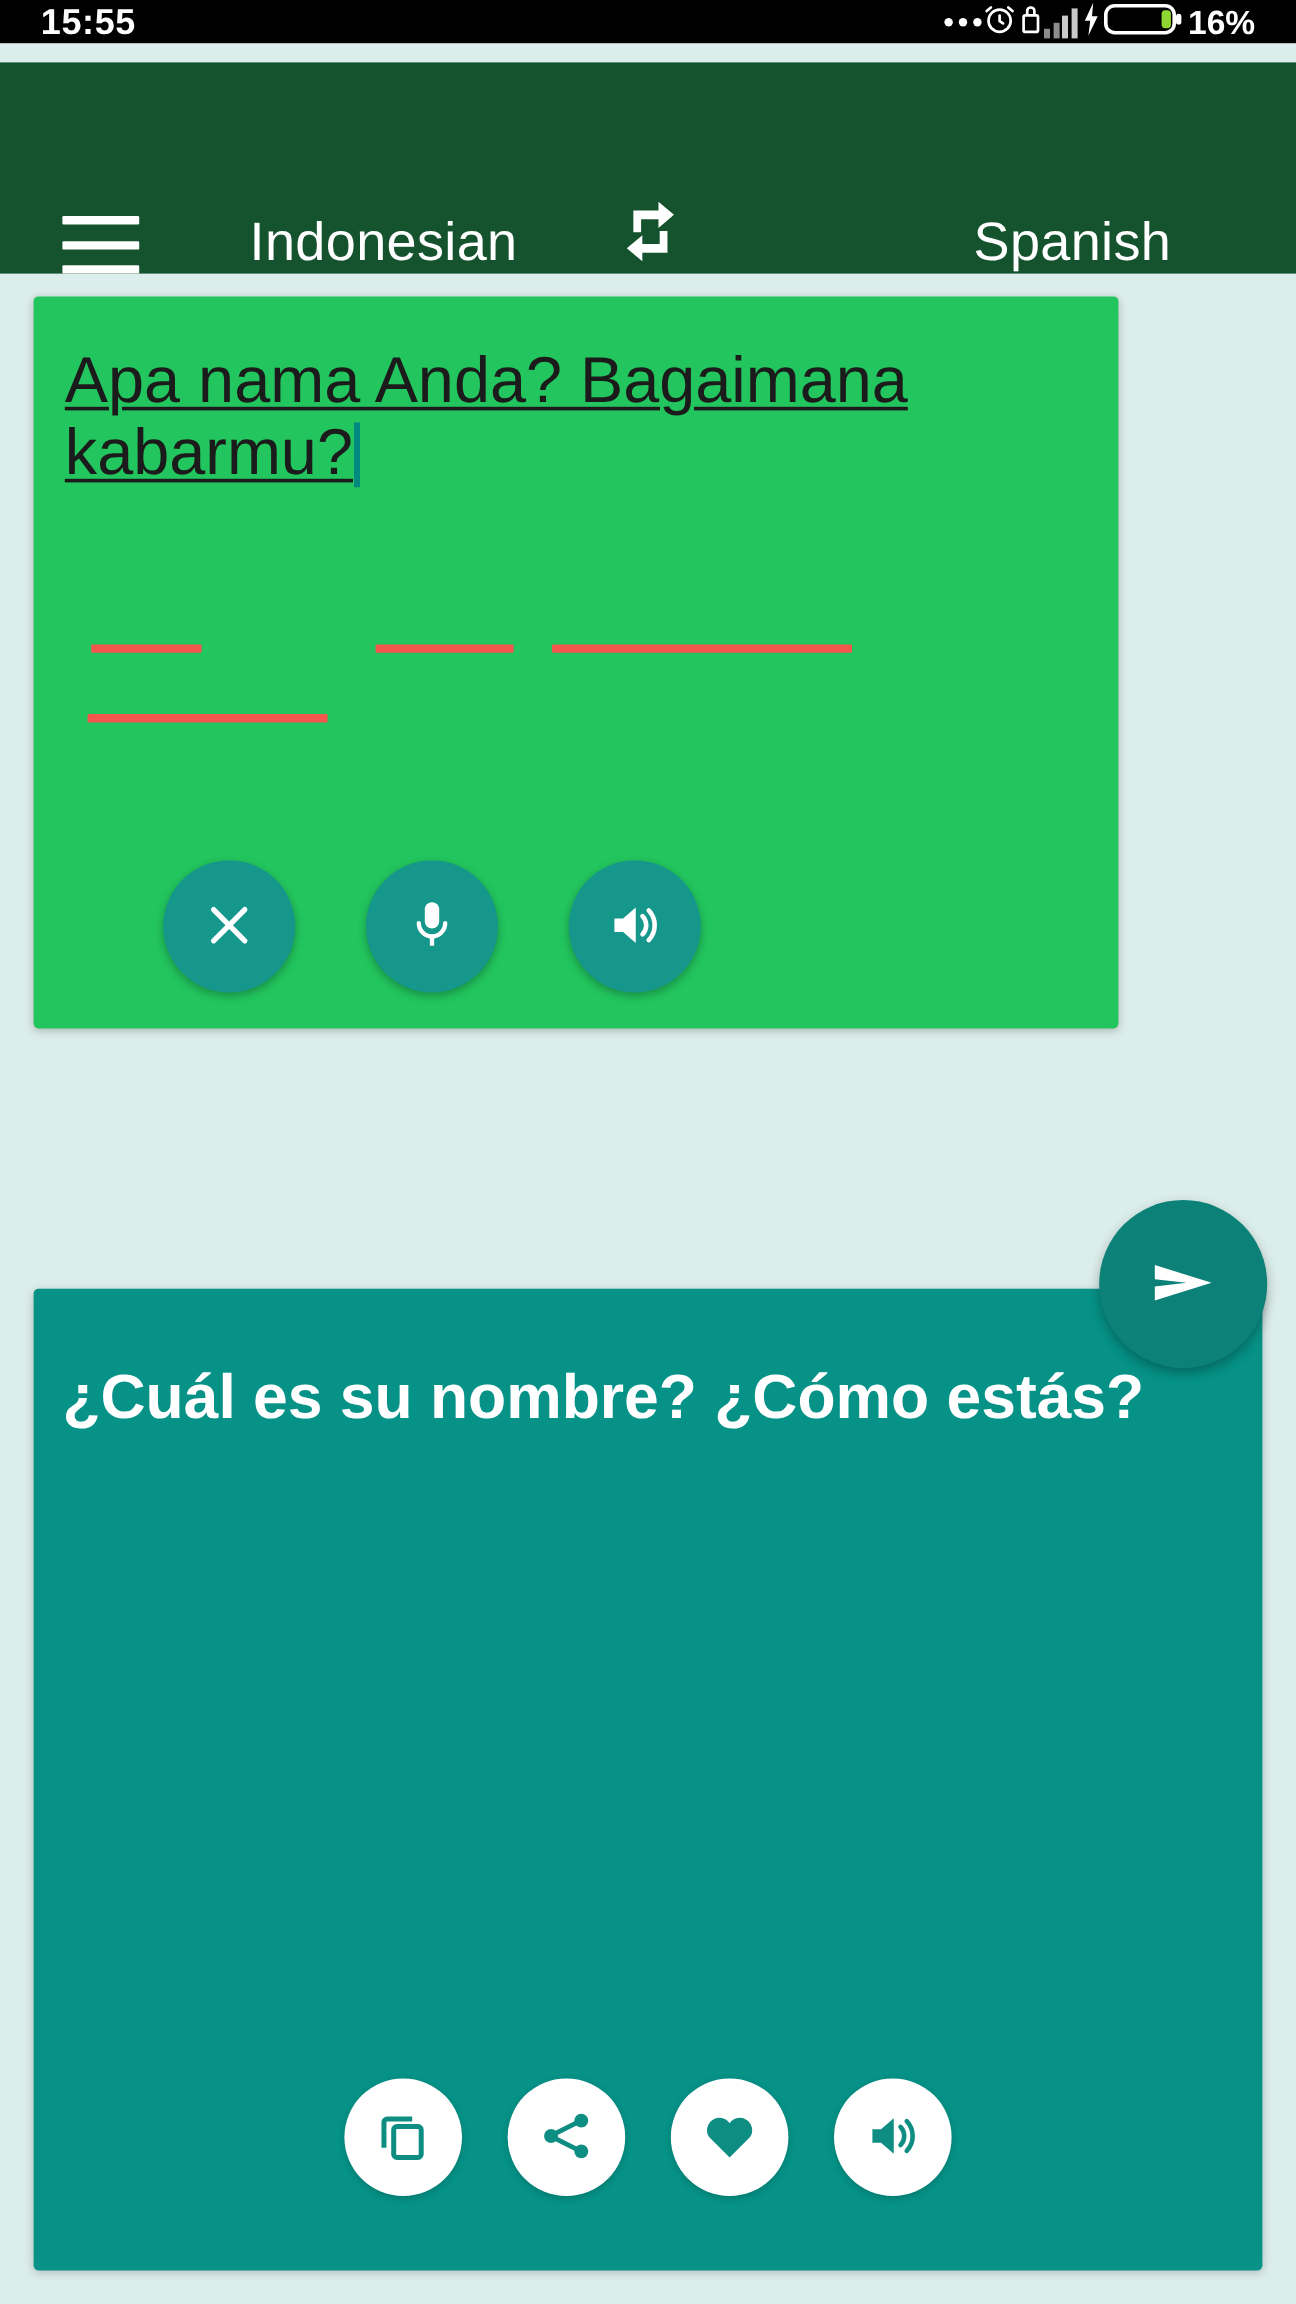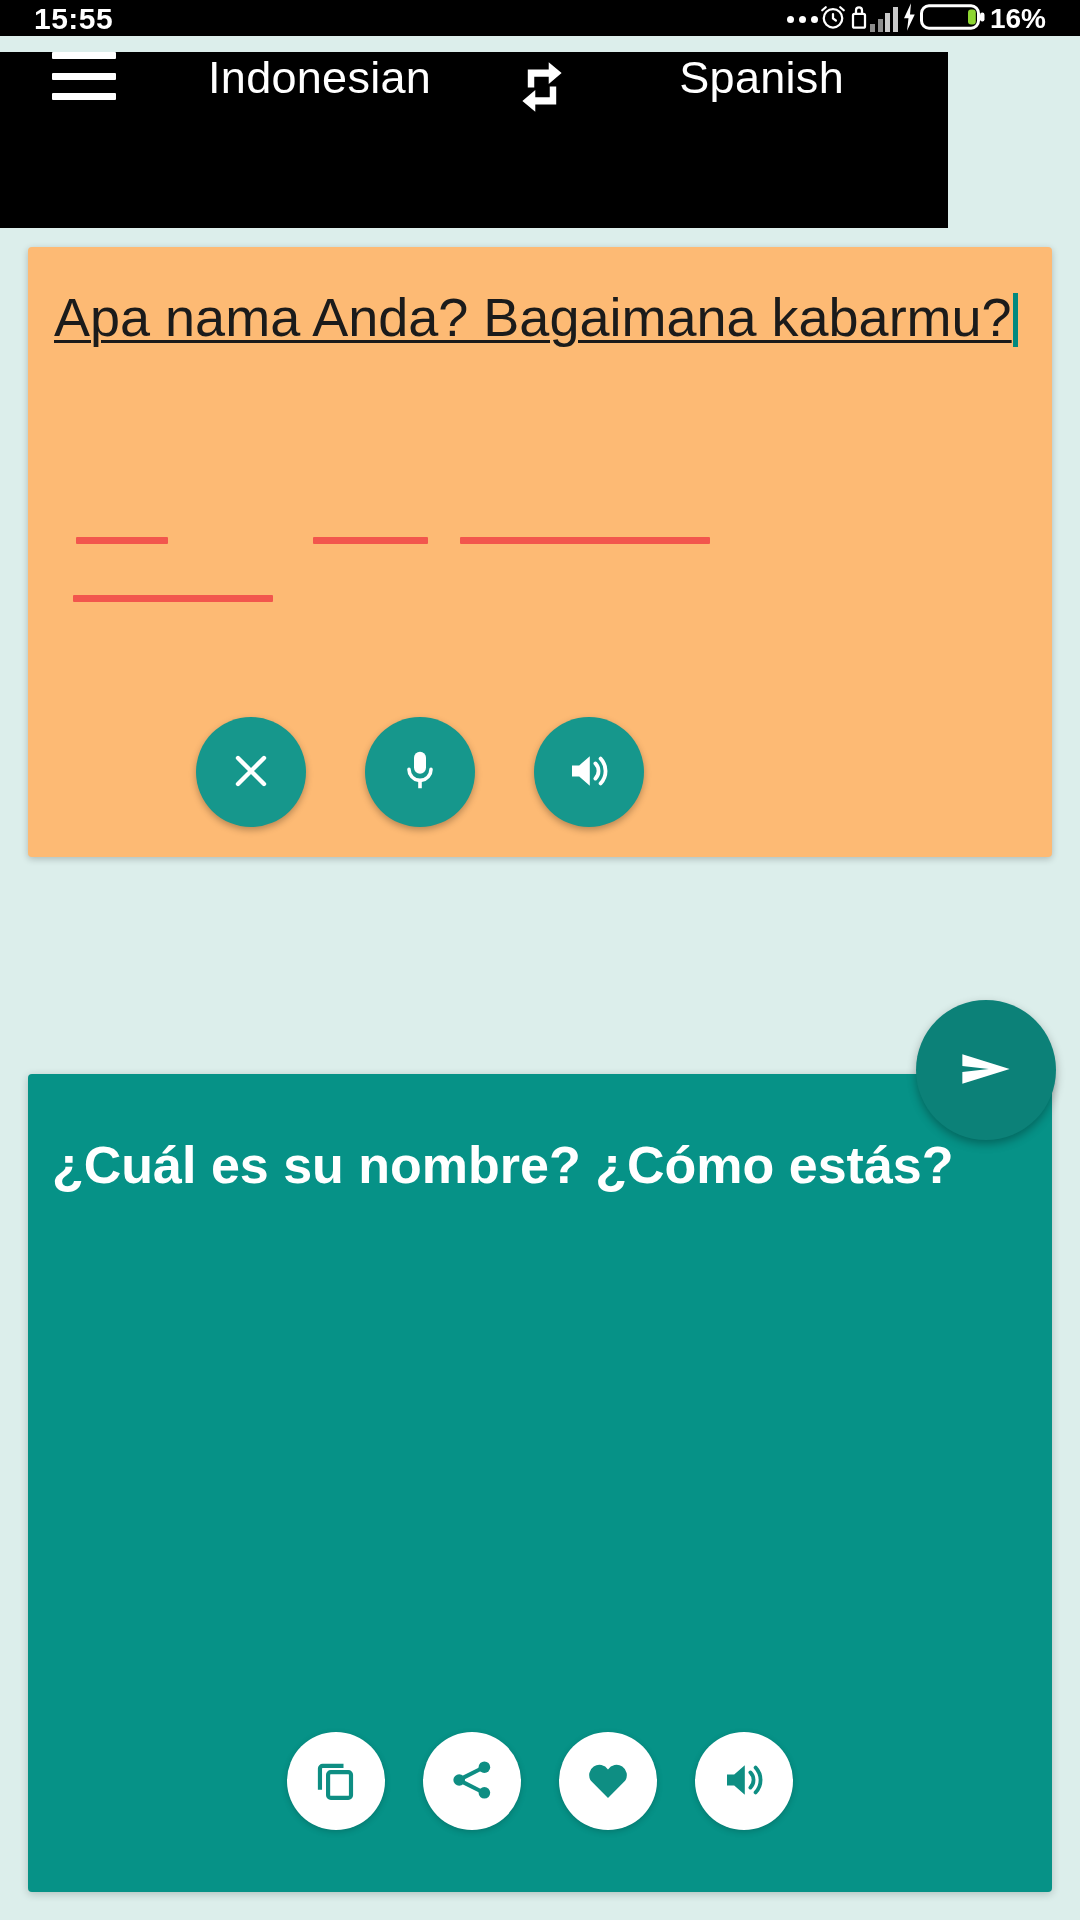--- a/index.html
+++ b/index.html
@@ -30,23 +30,23 @@
   .signal{ display:flex; align-items:flex-end; gap:2.5px; height:26px; }
   .signal i{ width:5px; background:#8d8d8d; display:block; }
   .signal i:nth-child(1){ height:8px; }
   .signal i:nth-child(2){ height:13px; }
   .signal i:nth-child(3){ height:19px; background:#c9c9c9;}
   .signal i:nth-child(4){ height:25px; background:#c9c9c9;}
 
   
   .appbar{
     position:absolute; top:52px; left:0;
-    width:948px; height:176px;
-    background:#000000;
-    display:flex; align-items:flex-start;
+    width:1080px; height:176px;
+    background:#14532d;
+    display:flex; align-items:flex-end;
   }
   .hamburger{
     width:64px; height:48px;
     margin-left:52px;
     display:flex; flex-direction:column; justify-content:space-between;
     cursor:pointer;
   }
   .hamburger span{ display:block; height:7px; background:#fff; border-radius:1px; width:100%; }
   .lang{
     color:#fff; font-size:45px; font-weight:400;
@@ -57,22 +57,22 @@
   .swap{
     margin-left:76px;
     width:70px; height:70px;
     display:flex; align-items:center; justify-content:center;
     cursor:pointer;
   }
 
   
   .input-card{
     position:absolute; left:28px; top:247px;
-    width:1024px; height:610px;
-    background:#fdba74;
+    width:904px; height:610px;
+    background:#22c55e;
     border-radius:4px;
     box-shadow:0 2px 7px rgba(0,0,0,.22);
   }
   .input-text{
     position:absolute; left:26px; top:40px; right:24px;
     font-size:54px; line-height:1.12;
     color:#1b1b1b;
     text-decoration:underline;
     text-decoration-thickness:3px;
     text-underline-offset:4px;

